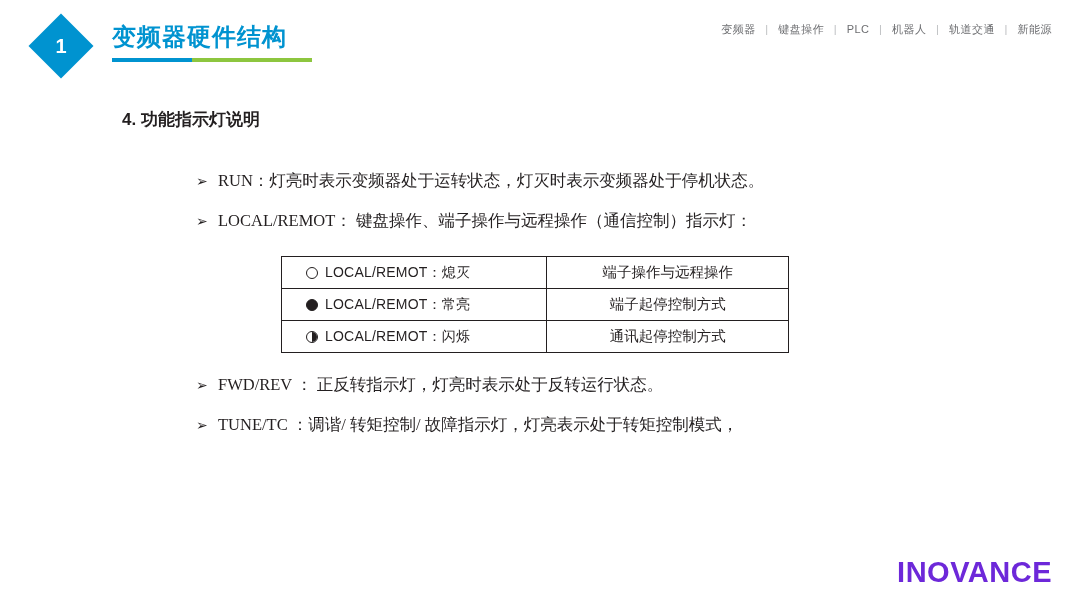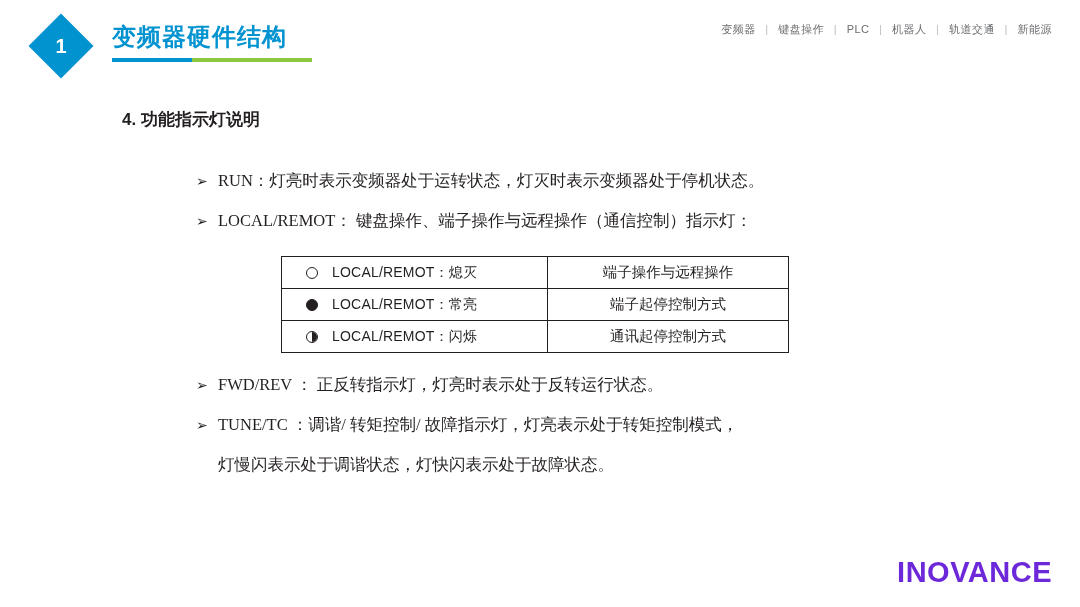--- a/index.html
+++ b/index.html
@@ -146,21 +146,21 @@
   }
   .led-table td.right-cell {
     width: 250px;
     text-align: center;
     font-family: "Liberation Serif", serif;
     font-size: 14.5px;
   }
   .cell-inner {
     display: flex;
     align-items: center;
-    gap: 14px;
+    gap: 7px;
     padding-left: 14px;
   }
   .led-dot {
     width: 12px;
     height: 12px;
     border-radius: 50%;
     border: 1.4px solid #231f20;
     box-sizing: border-box;
     flex: 0 0 12px;
     position: relative;
@@ -279,18 +279,15 @@
 
 <div class="bullets-lower">
   <div class="bullet">
     <span class="arrow">➢</span>
     <span class="btext">FWD/REV ： 正反转指示灯，灯亮时表示处于反转运行状态。</span>
   </div>
   <div class="bullet">
     <span class="arrow">➢</span>
     <span class="btext">TUNE/TC ：调谐/ 转矩控制/ 故障指示灯，灯亮表示处于转矩控制模式，</span>
   </div>
-  <div class="bullet second-line">
-    <span class="btext">灯慢闪表示处于调谐状态，灯快闪表示处于故障状态。</span>
-  </div>
 </div>
 
 <div class="logo">INOVANCE</div>
 
 </body></html>

